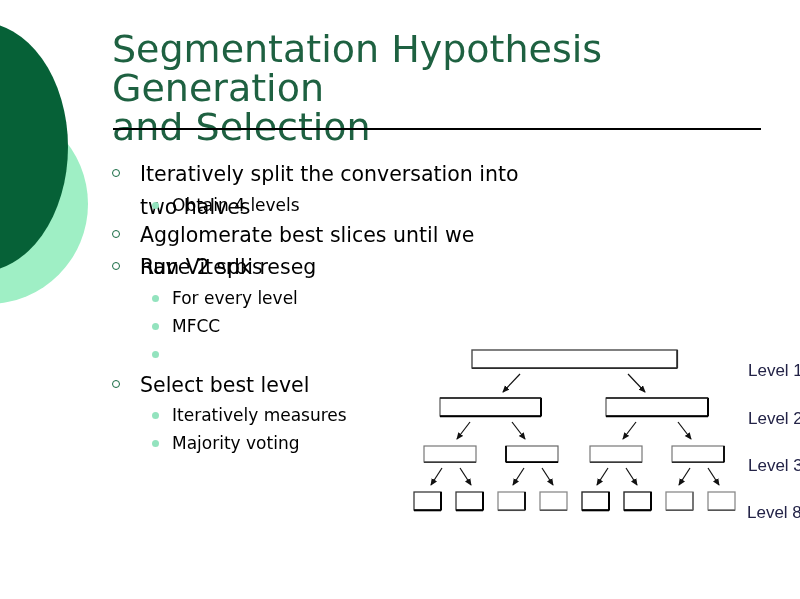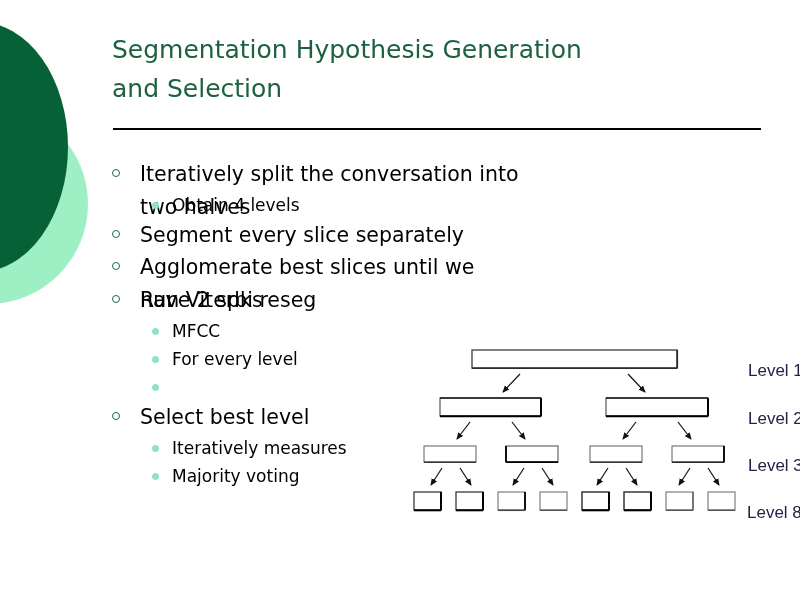--- a/index.html
+++ b/index.html
@@ -44,21 +44,21 @@
     background: #066137;
   }
 
   
   #title {
     position: absolute;
     left: 112px;
     top: 30px;
     width: 660px;
     color: #1E6141;
-    font-size: 25px;
+    font-size: 38px;
     line-height: 39px;
     font-family: "DejaVu Sans", sans-serif;
     letter-spacing: 0px;
     white-space: pre-line;
   }
   #title-rule {
     position: absolute;
     left: 113px;
     top: 128px;
     width: 648px;
@@ -149,44 +149,40 @@
     <div class="li l1">
       <span class="bullet1"></span>
       <span class="li-text">Iteratively split the conversation into two halves</span>
     </div>
 
     <div class="li l2">
       <span class="bullet2"></span>
       <span class="li-text">Obtain 4 levels</span>
     </div>
 
-    <div class="li l1">
-      <span class="bullet1"></span>
-      <span class="li-text">Segment every slice separately</span>
-    </div>
 
 
     <div class="li l1">
       <span class="bullet1"></span>
       <span class="li-text">Agglomerate best slices until we have 2 spks</span>
     </div>
 
     <div class="li l1">
       <span class="bullet1"></span>
       <span class="li-text">Run Viterbi reseg</span>
     </div>
 
     <div class="li l2">
       <span class="bullet2"></span>
+      <span class="li-text">For every level</span>
+    </div>
+
+    <div class="li l2">
+      <span class="bullet2"></span>
       <span class="li-text">MFCC</span>
-    </div>
-
-    <div class="li l2">
-      <span class="bullet2"></span>
-      <span class="li-text">For every level</span>
     </div>
 
     <div class="li l2">
       <span class="bullet2"></span>
     </div>
 
     <div class="li l1">
       <span class="bullet1"></span>
       <span class="li-text">Select best level</span>
     </div>

